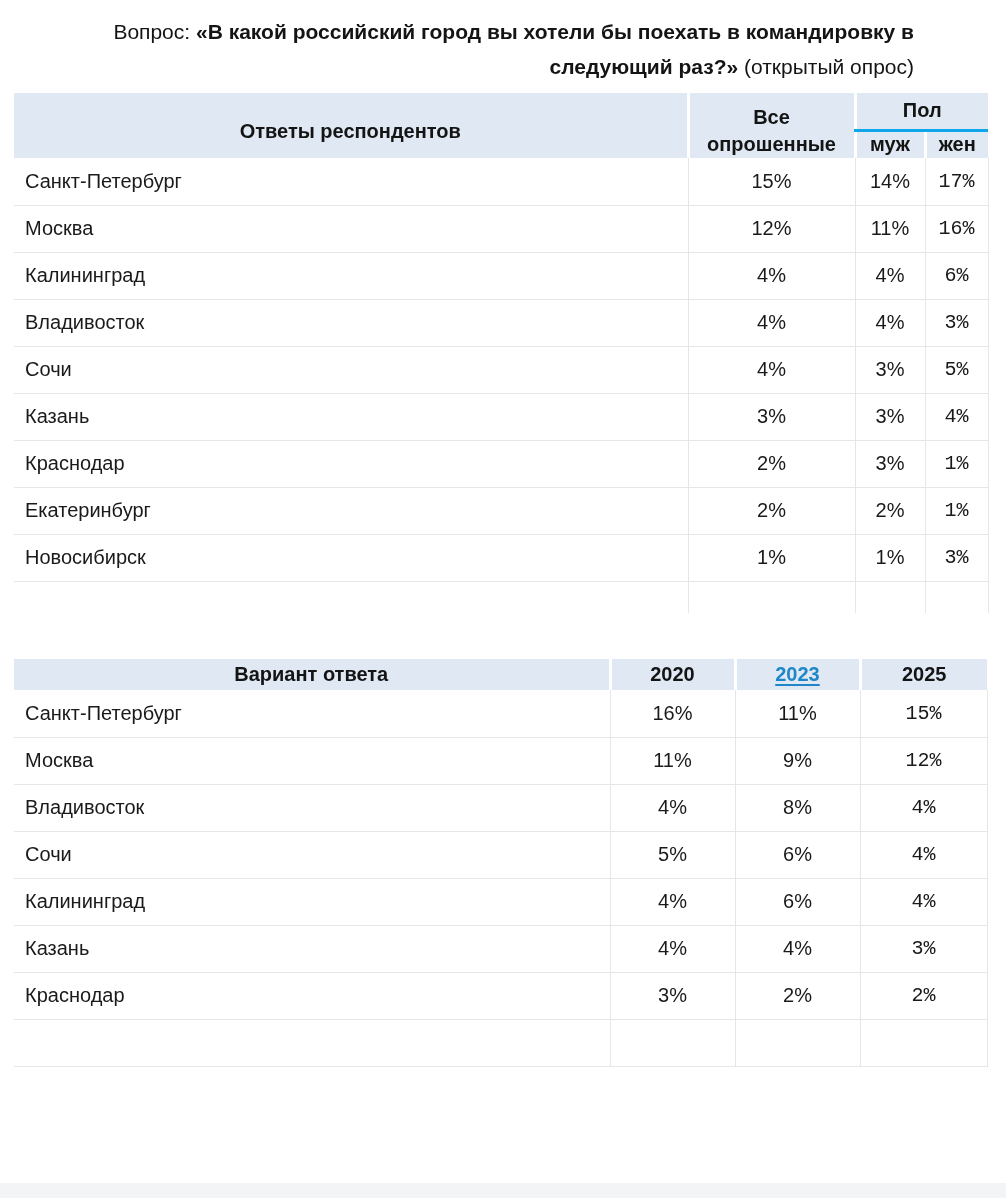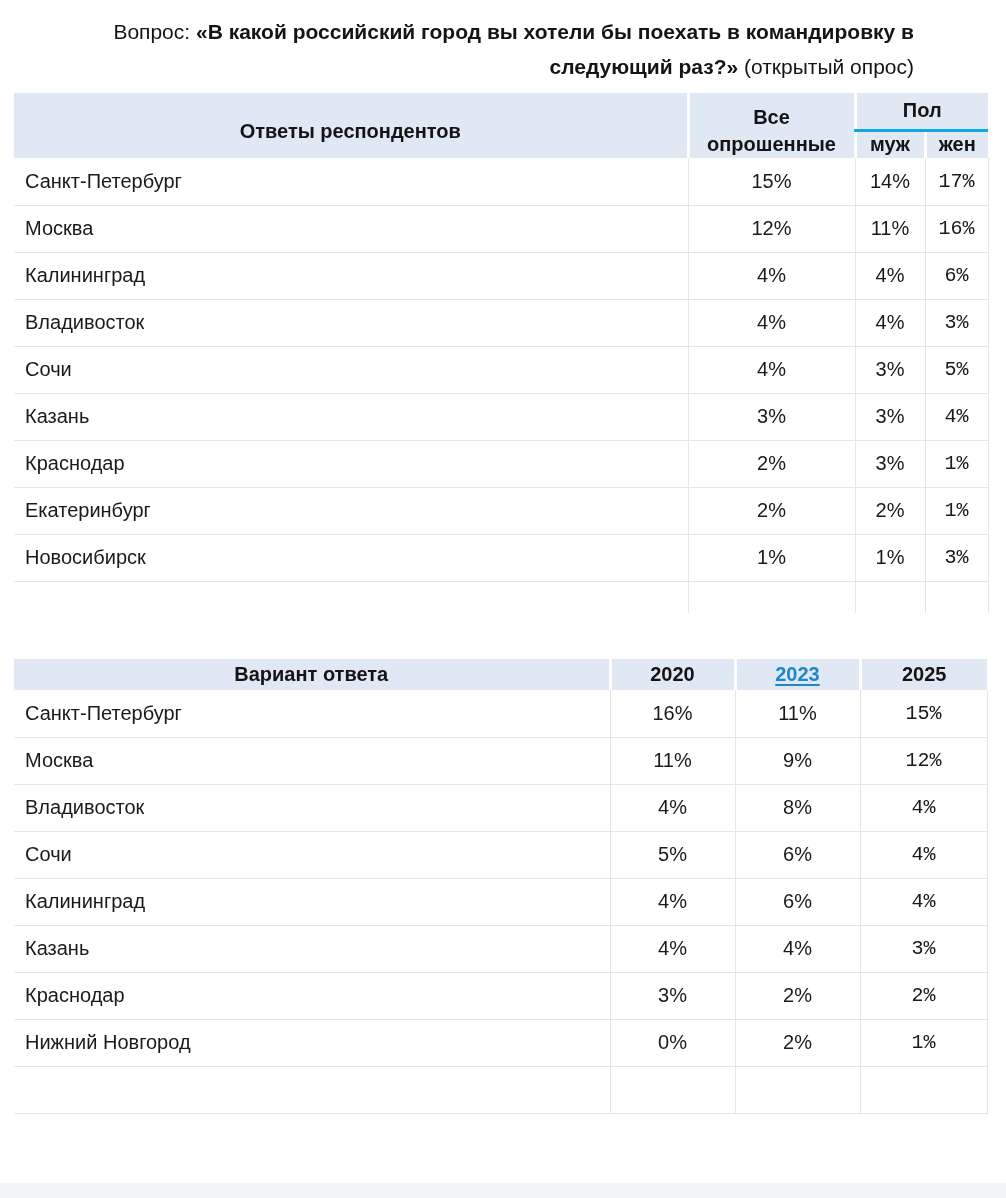--- a/index.html
+++ b/index.html
@@ -229,26 +229,20 @@
           <td class="cell-value">4%</td>
           <td class="cell-value last">3%</td>
         </tr>
         <tr>
           <td class="cell-label">Краснодар</td>
           <td class="cell-value">3%</td>
           <td class="cell-value">2%</td>
           <td class="cell-value last">2%</td>
         </tr>
         <tr>
-          <td class="cell-label">Нижний Новгород</td>
-          <td class="cell-value">0%</td>
-          <td class="cell-value">2%</td>
-          <td class="cell-value last">1%</td>
-        </tr>
-        <tr>
           <td class="cell-label"></td>
           <td class="cell-value"></td>
           <td class="cell-value"></td>
           <td class="cell-value last"></td>
         </tr>
       </tbody>
   </table>
 </div>
 
 <div class="bottom-strip"></div>

